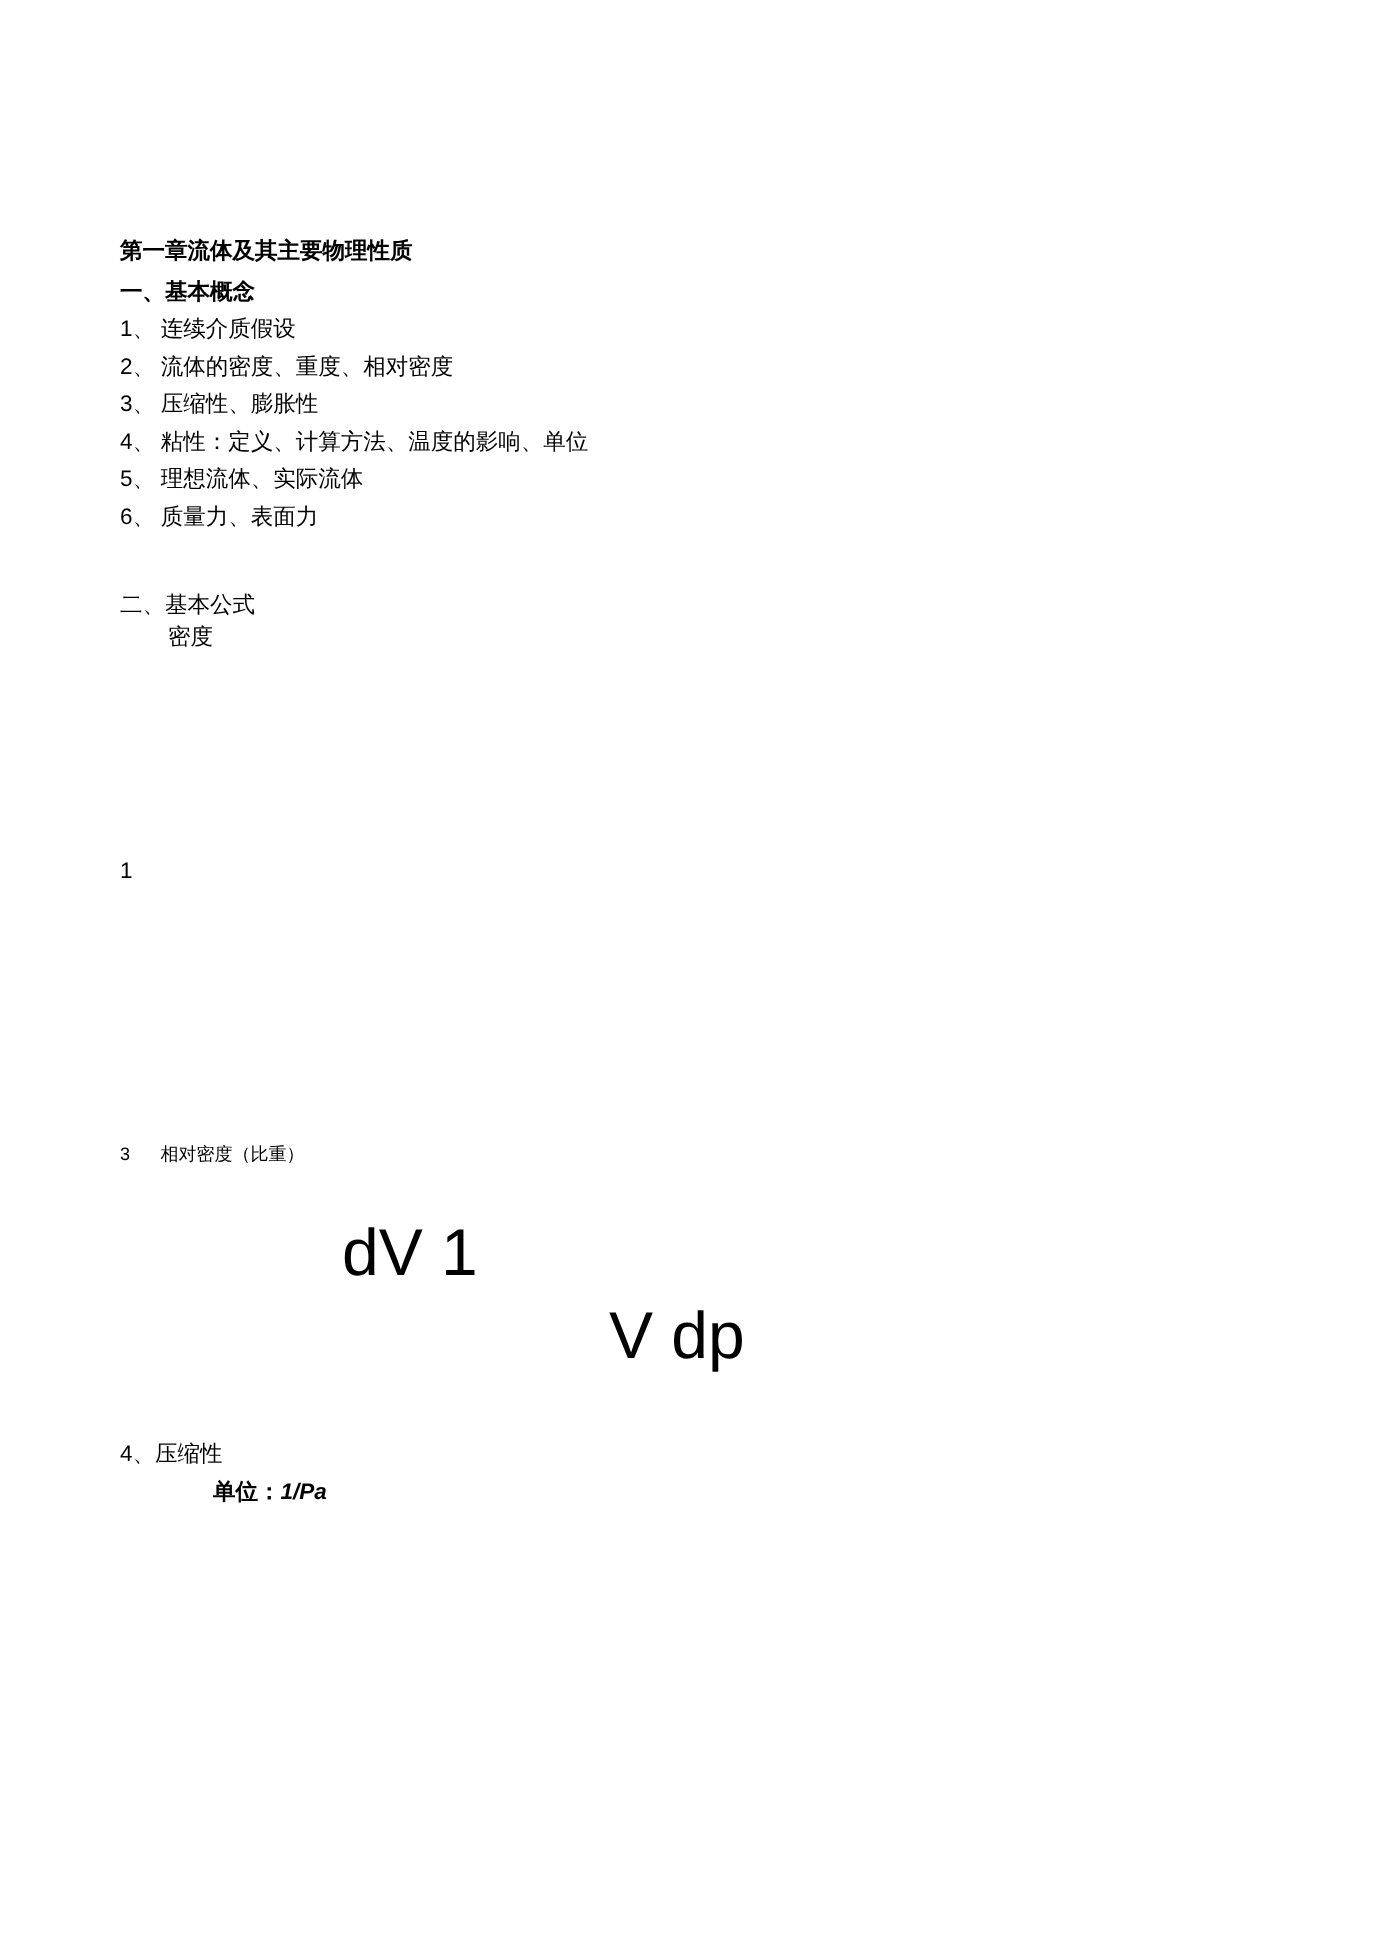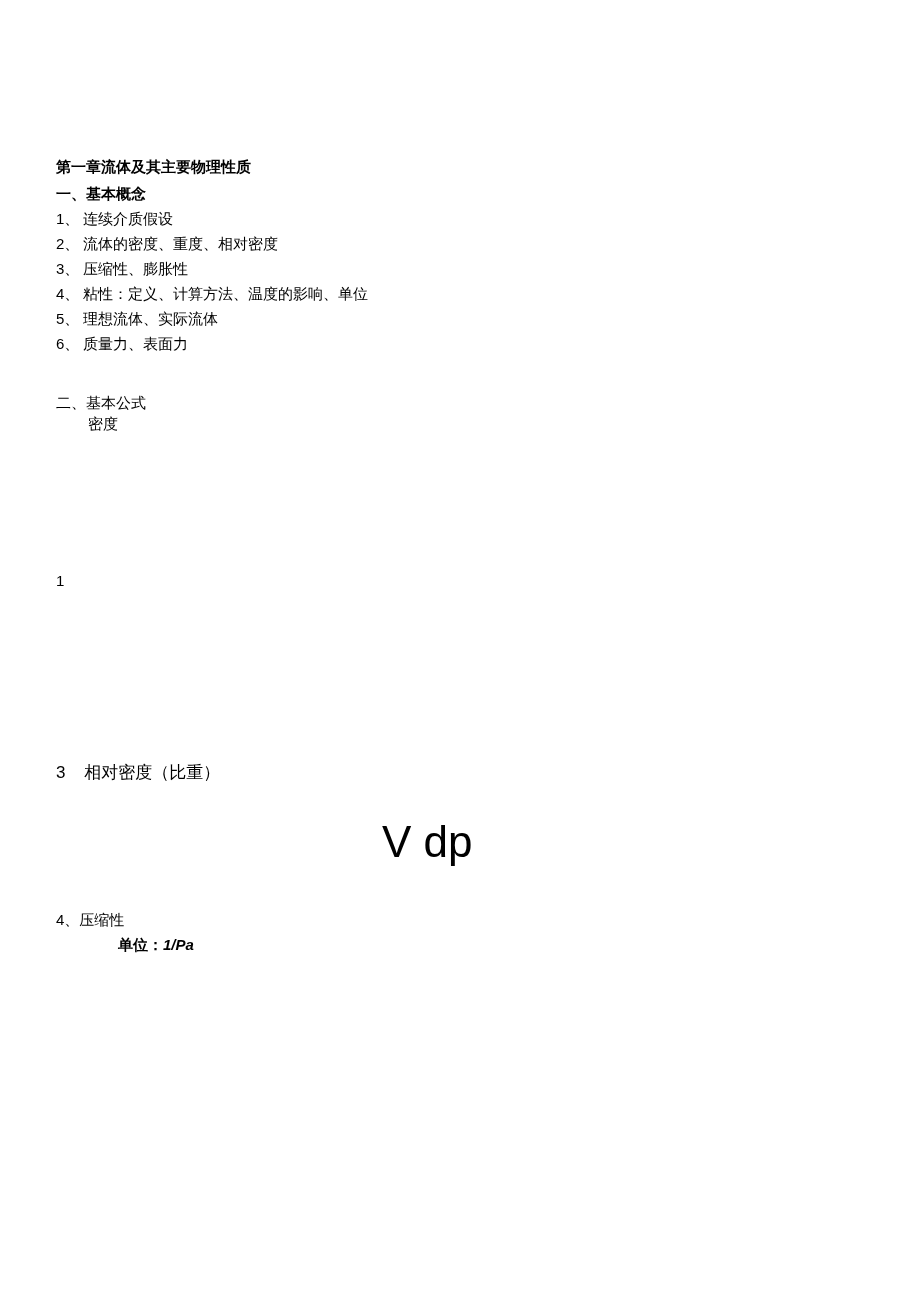--- a/index.html
+++ b/index.html
@@ -6,21 +6,21 @@
   body {
     background: #ffffff;
     width: 920px;
     height: 1303px;
     font-family: "SimSun", "宋体", serif;
     color: #000000;
     position: relative;
   }
   .page {
     padding-top: 158px;
-    padding-left: 56px;
+    padding-left: 80px;
     padding-right: 132px;
   }
   .chapter-title {
     font-size: 15px;
     font-weight: bold;
     margin-bottom: 8px;
   }
   .section-heading {
     font-size: 15px;
     margin-bottom: 6px;
@@ -54,21 +54,21 @@
     font-size: 15px;
     margin-top: 160px;
     margin-bottom: 6px;
   }
   .num-label-row .num {
     font-family: Arial, sans-serif;
     display: inline-block;
     width: 24px;
   }
   .num-label-row-3 {
-    font-size: 17px;
+    font-size: 12px;
     margin-top: 172px;
     margin-bottom: 6px;
   }
   .num-label-row-3 .num {
     font-family: Arial, sans-serif;
     display: inline-block;
     width: 24px;
   }
   .formula-block {
     font-family: Arial, sans-serif;
@@ -139,20 +139,21 @@
 
   <div class="big-num">1</div>
 
 
   <div class="num-label-row-3">
     <span class="num">3</span>
     <span>相对密度（比重）</span>
   </div>
 
   <div class="formula-block">
+    <div>dV 1</div>
     <div class="formula-line2">V dp</div>
   </div>
 
   <div class="item-4">
     <span class="num">4、</span><span>压缩性</span>
   </div>
 
   <div class="unit-line">
     <span>单位：</span><span class="unit-val">1/Pa</span>
   </div>

